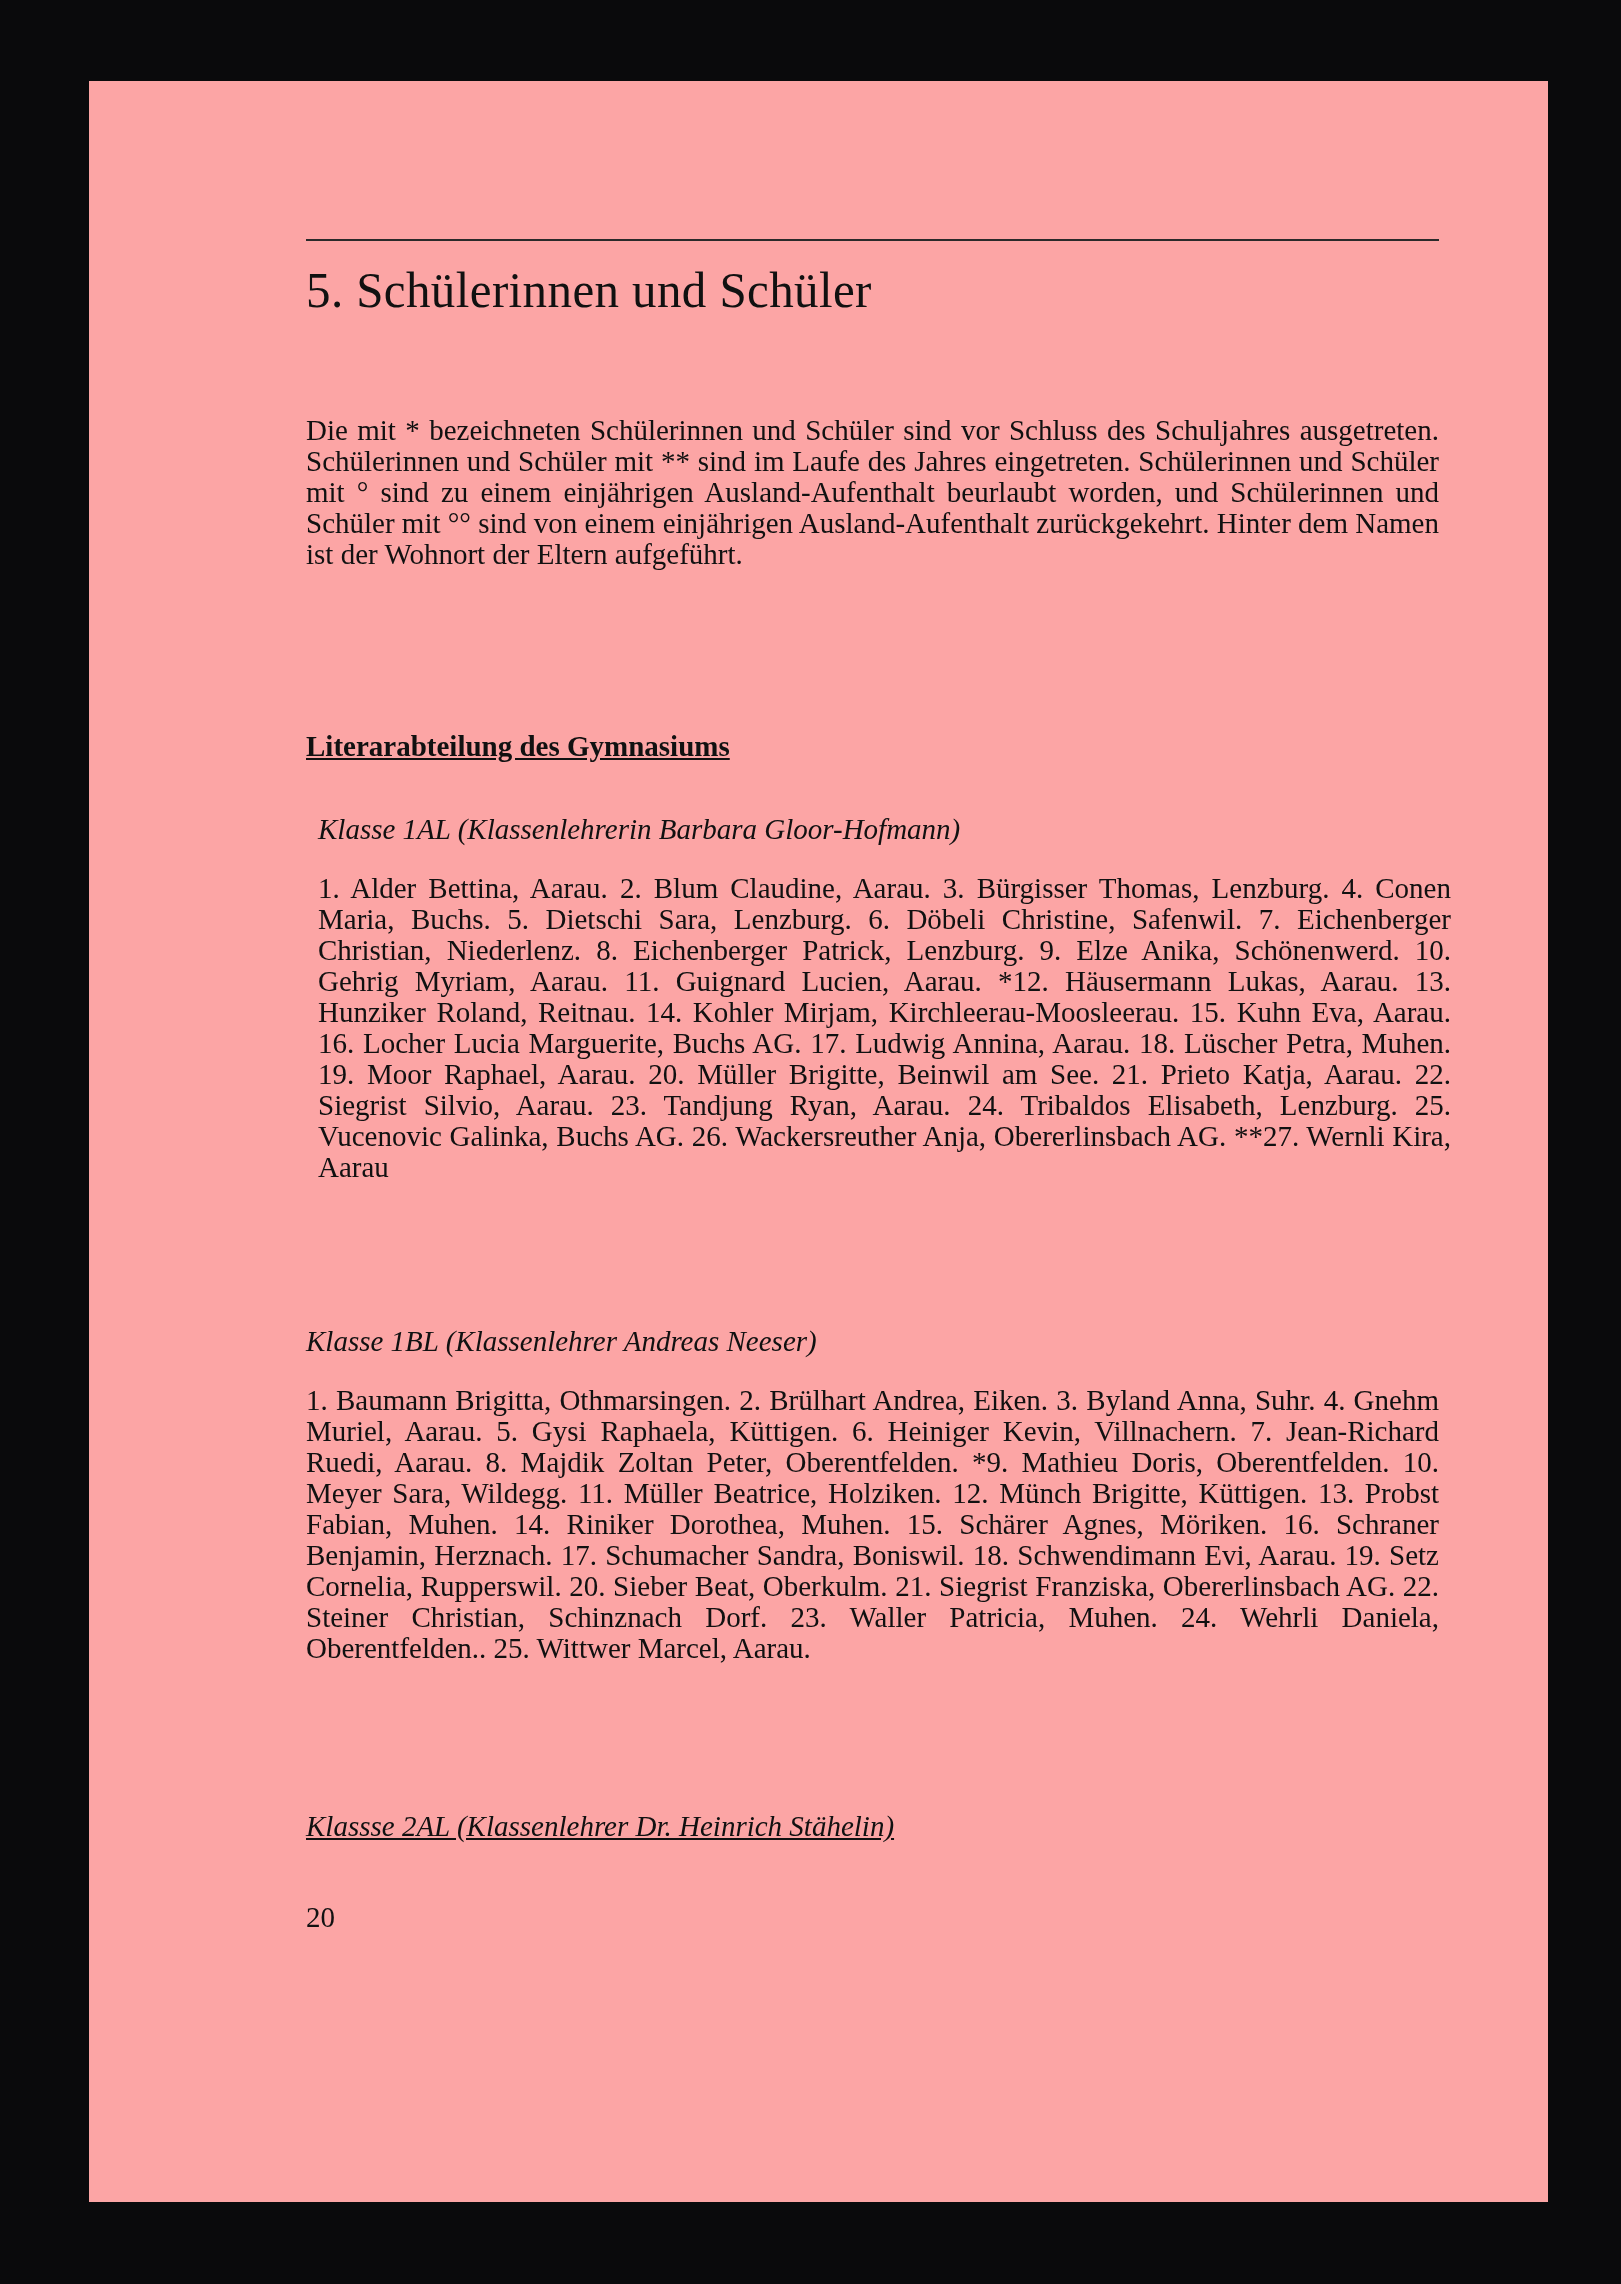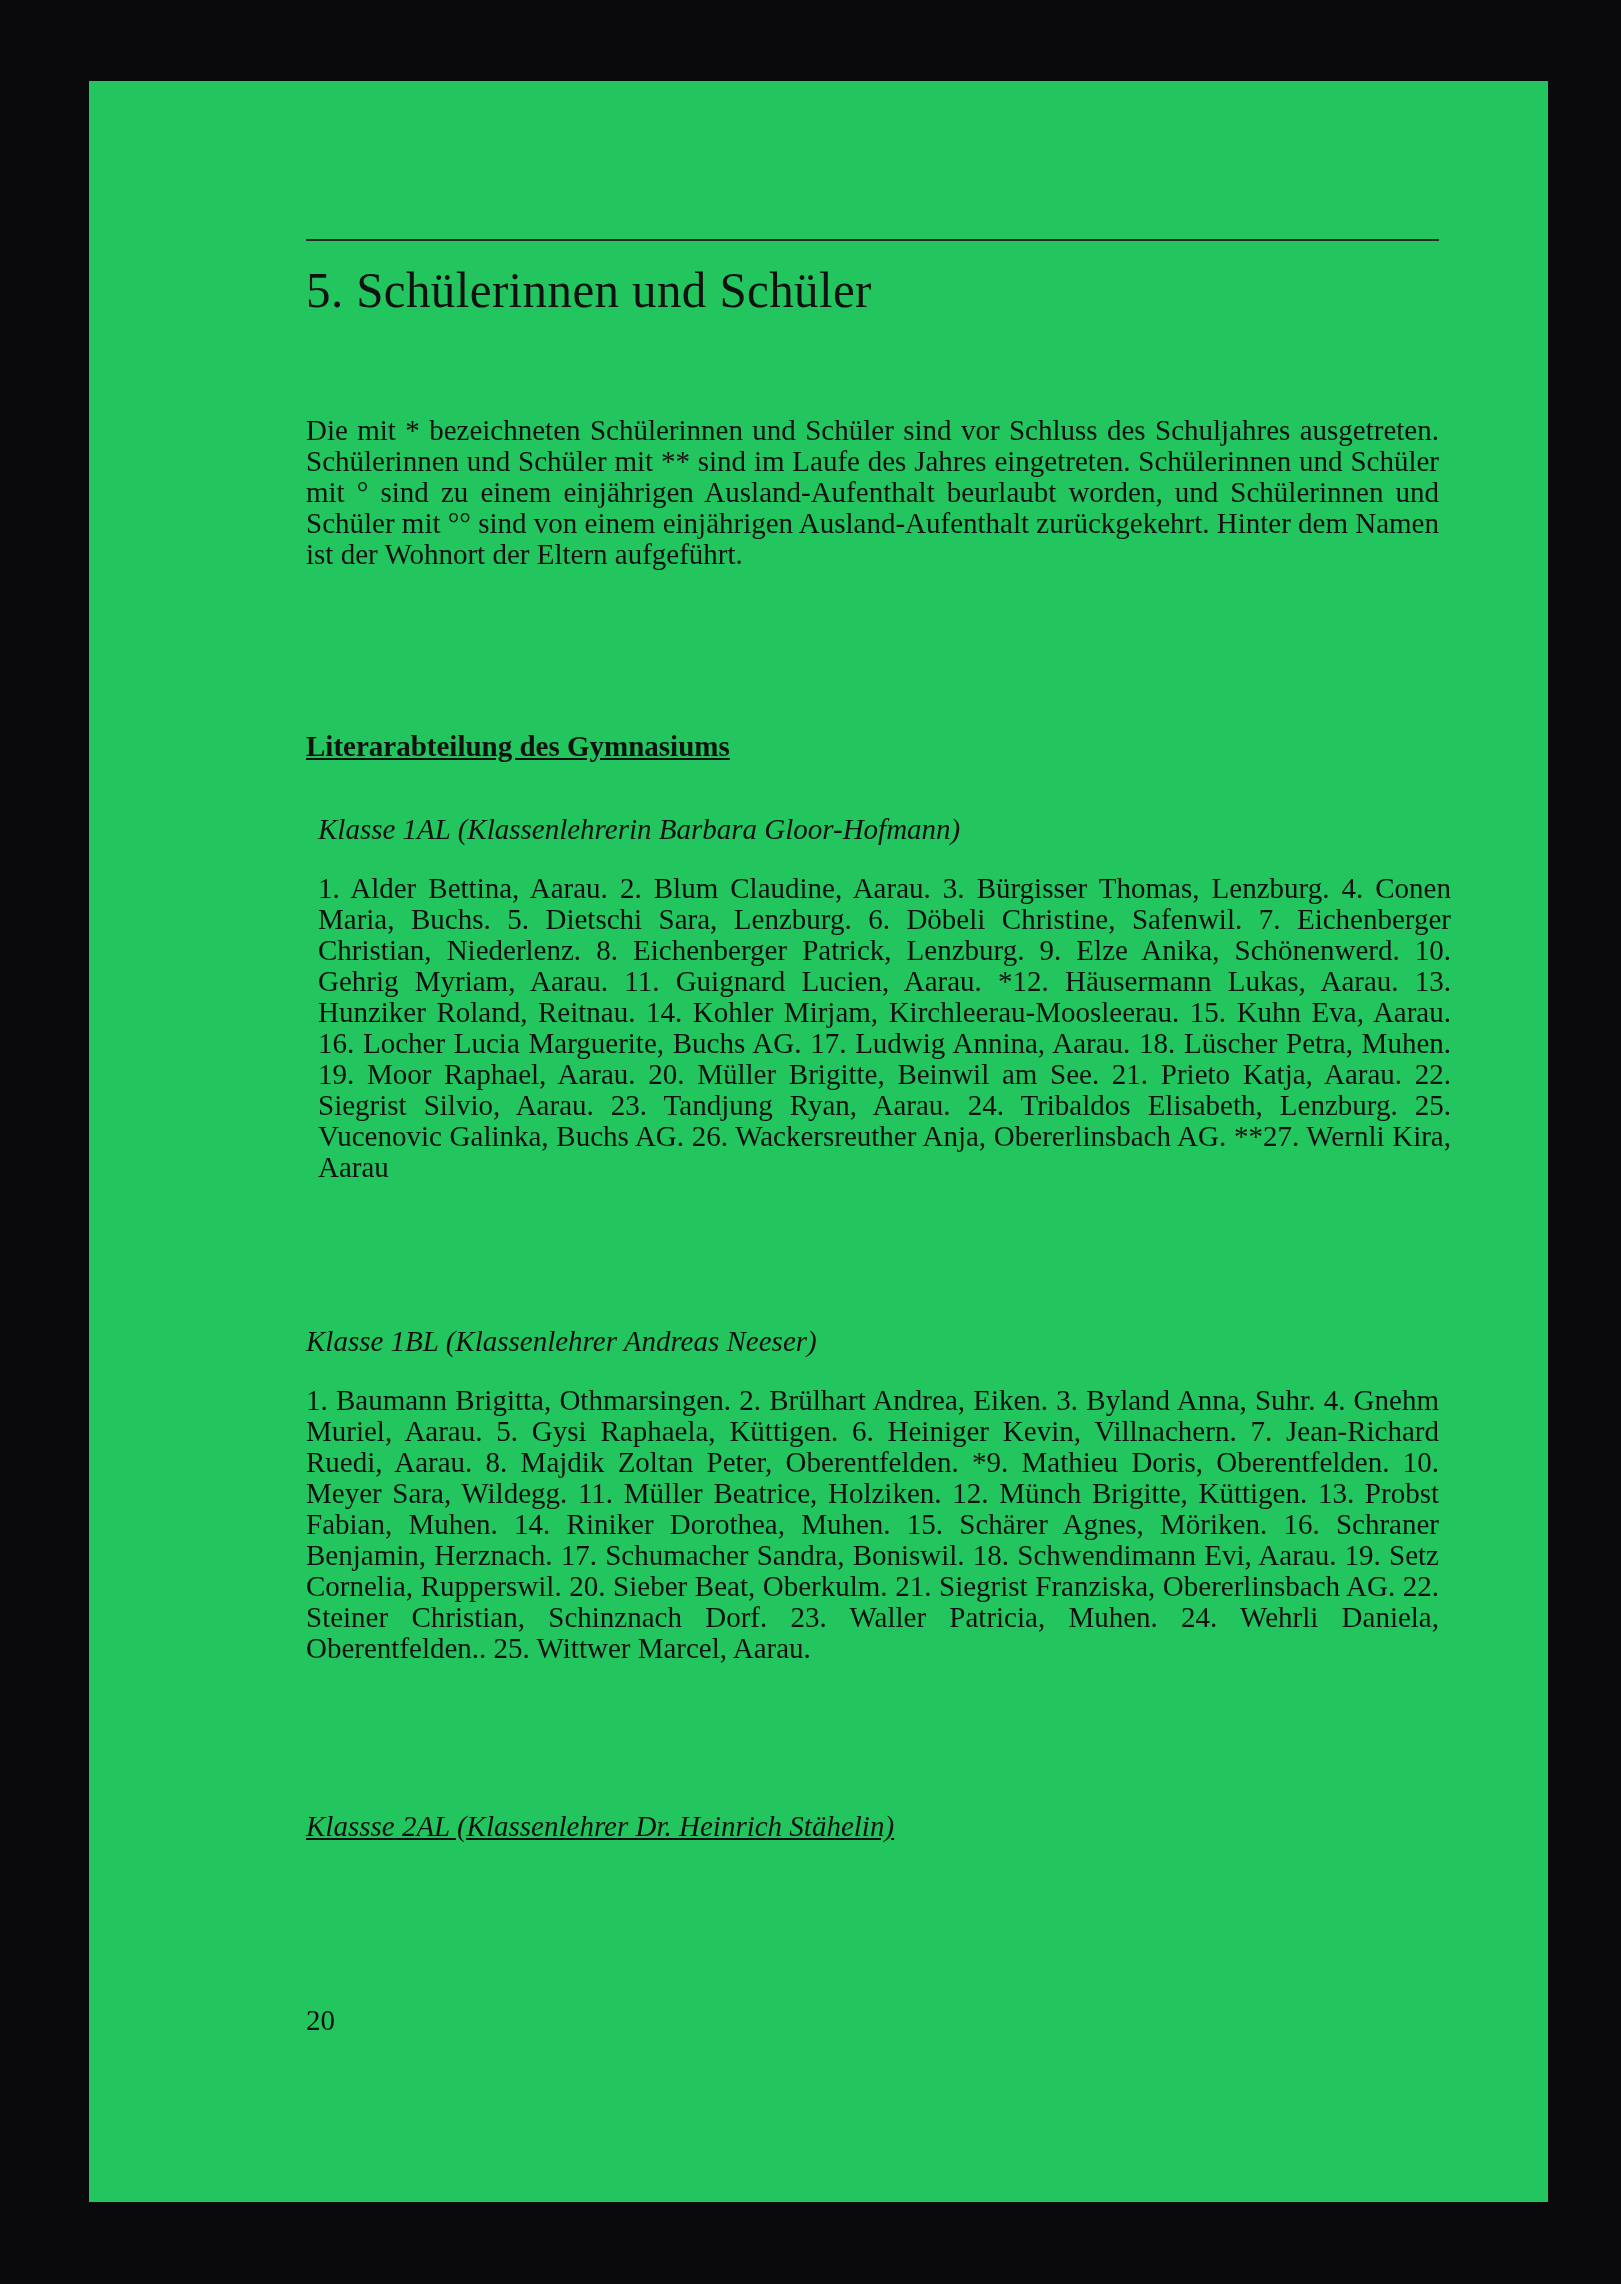--- a/index.html
+++ b/index.html
@@ -14,21 +14,21 @@
       overflow: hidden;
       font-family: "Liberation Serif", "DejaVu Serif", serif;
       color: #111;
     }
     .page {
       position: absolute;
       left: 89px;
       top: 81px;
       width: 1459px;
       height: 2121px;
-      background: #22c55e;
+      background: #fca5a5;
     }
     .content {
       position: absolute;
       left: 217px;
       top: 0;
       width: 1133px;
     }
     .rule {
       position: absolute;
       left: 0;
@@ -79,21 +79,21 @@
     .class-title {
       margin: 0 0 26px 0;
       font-size: 29px;
       font-style: italic;
       font-weight: normal;
       line-height: 36px;
     }
     .page-number {
       position: absolute;
       left: 217px;
-      top: 1923px;
+      top: 1820px;
       font-size: 29px;
     }
   </style>
 </head>
 <body>
 
 <div class="page">
   <div class="content">
     <div class="rule"></div>
     <h1 class="chapter-title">5. Schülerinnen und Schüler</h1>

